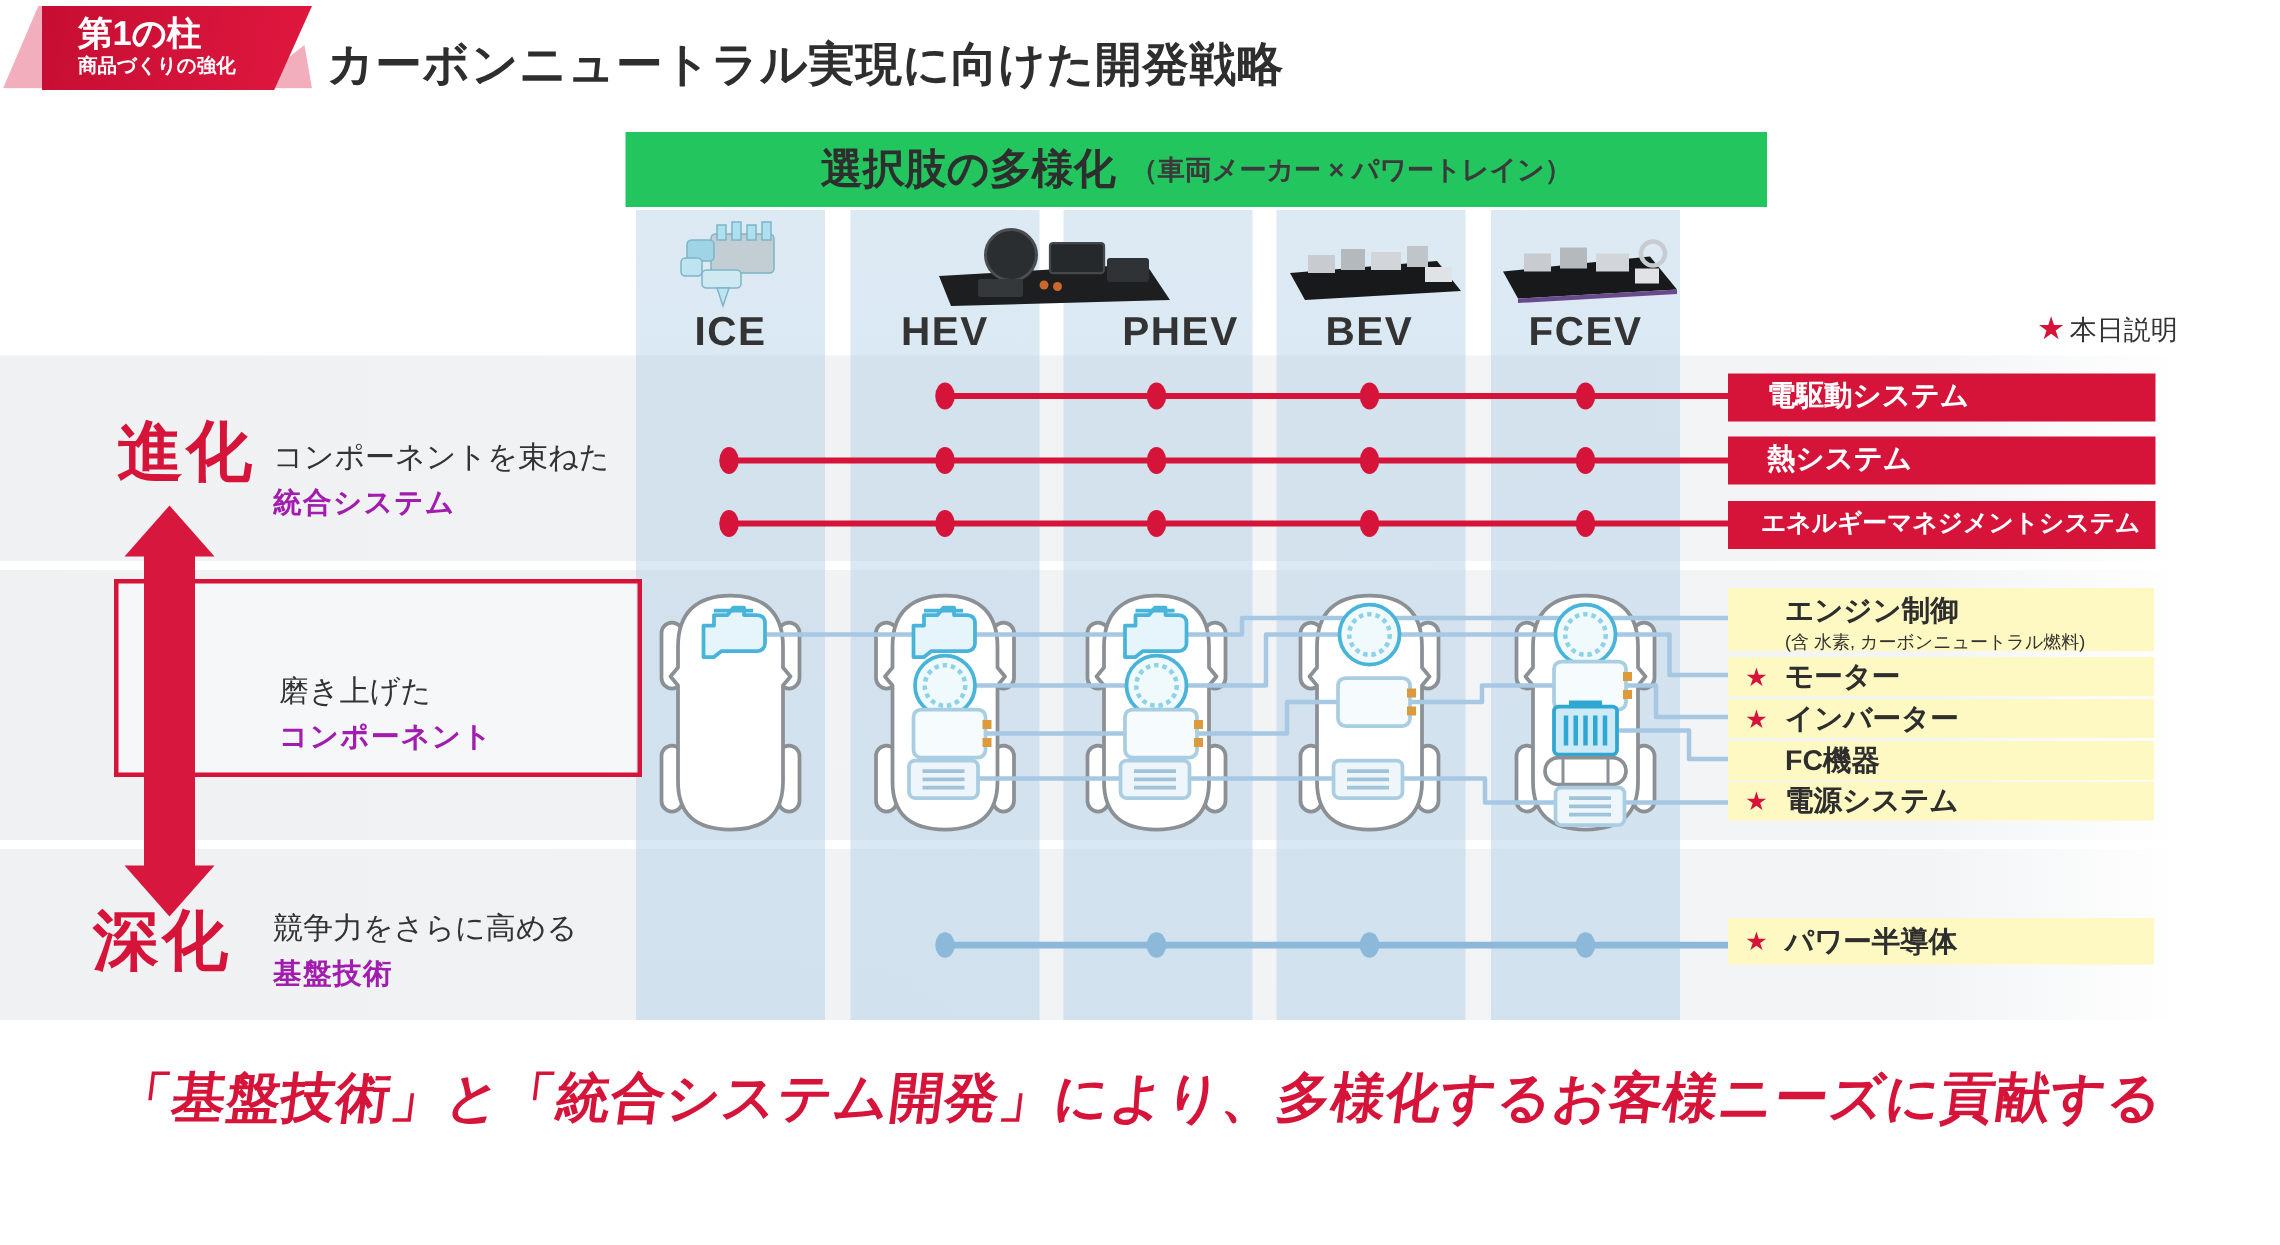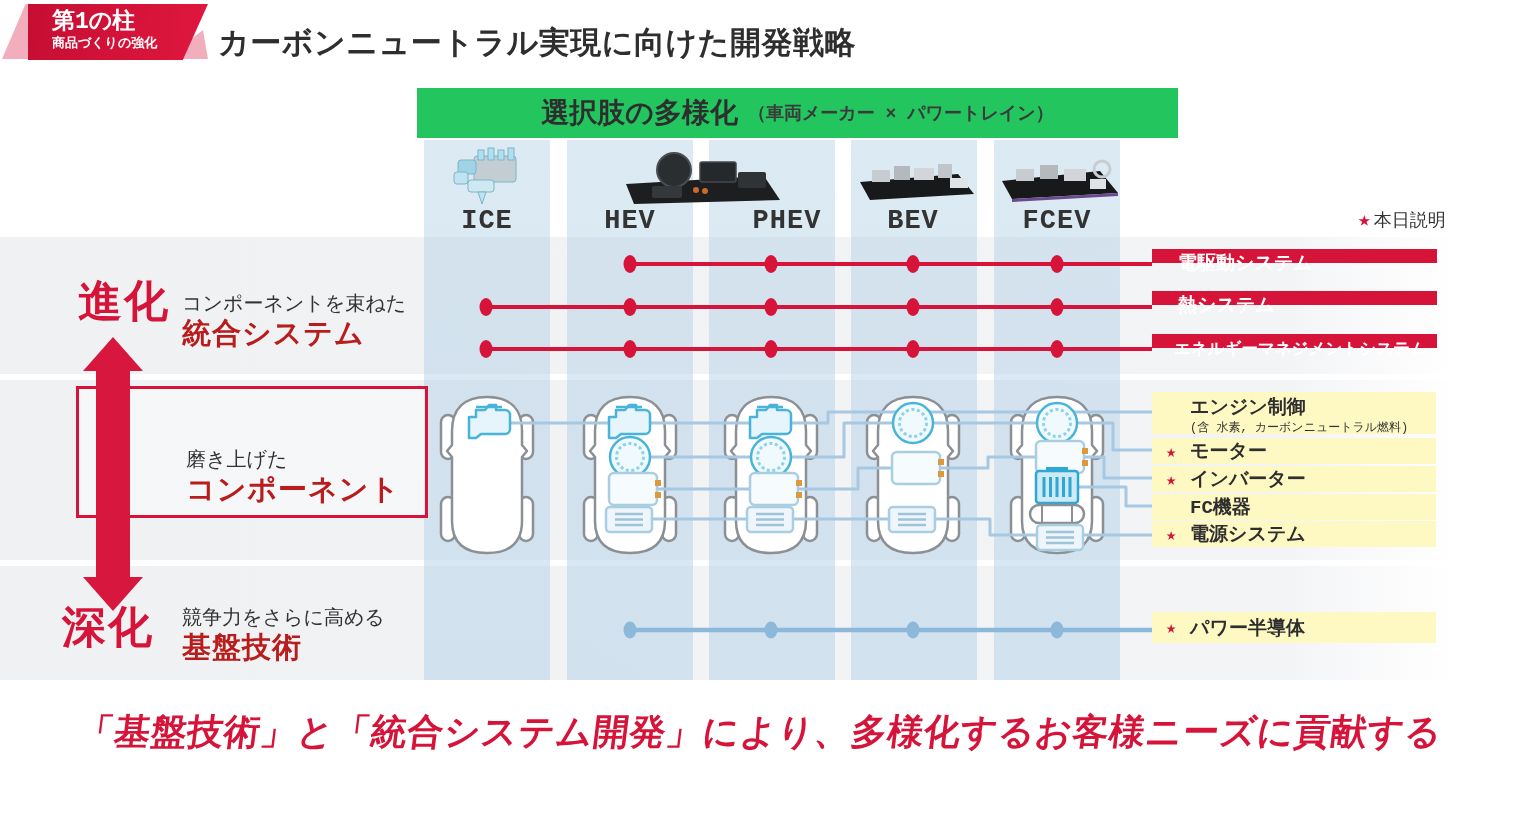--- a/index.html
+++ b/index.html
@@ -1,18 +1,18 @@
 <!DOCTYPE html>
 <html><head>
 <meta charset="utf-8">
 <style>
   html,body{margin:0;padding:0;background:#fff;}
   .stage{
     position:relative;width:1520px;height:830px;overflow:hidden;background:#ffffff;
-    font-family:Liberation Mono, monospace;color:#2f2f2f;
+    font-family:Liberation Sans, sans-serif;color:#2f2f2f;
   }
   
   .rowband{position:absolute;left:0;width:1458px;z-index:0;
     background:linear-gradient(90deg,#eff1f2 0%,#f3f4f6 88%,#ffffff 100%);}
   .colband{position:absolute;top:140px;height:540px;width:126px;z-index:0;
     background:linear-gradient(180deg,rgba(168,202,227,.40),rgba(186,213,233,.58));}
   
   .badge-deco1{position:absolute;left:2px;top:4px;width:62px;height:55px;background:#f2aebd;
     clip-path:polygon(38% 0,100% 0,62% 100%,0 100%);z-index:2;}
   .badge-deco2{position:absolute;left:166px;top:30px;width:42px;height:29px;background:#f2aebd;
@@ -28,25 +28,25 @@
     display:flex;align-items:center;justify-content:center;gap:10px;}
   .matrix-header .t{font-size:28px;font-weight:bold;color:#2e2e2e;}
   .matrix-header .s{font-size:18px;font-weight:bold;color:#3a3a3a;}
   .col-label{position:absolute;top:206px;transform:translateX(-50%);font-size:27px;font-weight:bold;color:#333;z-index:3;letter-spacing:1px;}
   .legend{position:absolute;left:1358px;top:207px;z-index:3;font-size:18px;color:#333;display:flex;align-items:center;}
   .legend .star{color:#d6143a;font-size:21px;margin-right:3px;}
   
   .kw{position:absolute;font-size:44px;font-weight:bold;color:#d6143a;z-index:3;letter-spacing:2px;}
   .sec{position:absolute;z-index:3;margin-top:16px;}
   .sec .l1{font-size:20px;color:#333;line-height:26px;}
-  .sec .l2{font-size:29px;font-weight:bold;color:#b91c1c;line-height:36px;letter-spacing:1px;}
+  .sec .l2{font-size:19px;font-weight:bold;color:#a21caf;line-height:36px;letter-spacing:1px;}
   .red-box{position:absolute;left:76px;top:386px;width:352px;height:132px;border:3px solid #d6143a;
     background:rgba(255,255,255,.40);z-index:1;box-sizing:border-box;}
   
-  .sysbar{position:absolute;left:1152px;width:285px;height:14px;background:#d6143a;color:#fff;
+  .sysbar{position:absolute;left:1152px;width:285px;height:32px;background:#d6143a;color:#fff;
     font-weight:bold;line-height:31px;padding-left:26px;box-sizing:border-box;z-index:3;font-size:19px;}
   .sysbar.small{font-size:16.5px;padding-left:22px;}
   
   .crow{position:absolute;left:1152px;width:284px;background:#fef9c3;z-index:3;display:flex;align-items:center;}
   .crow .star{width:38px;text-align:center;color:#d6143a;font-size:17px;flex:0 0 38px;}
   .crow .lbl{font-size:19px;font-weight:bold;color:#2e2e2e;}
   .crow .note{font-size:12px;font-weight:normal;color:#333;line-height:14px;margin-top:1px;}
   .crow.tall{align-items:flex-start;padding-top:2px;box-sizing:border-box;}
   
   .tagline{position:absolute;left:0;top:708px;width:1520px;text-align:center;z-index:3;}

